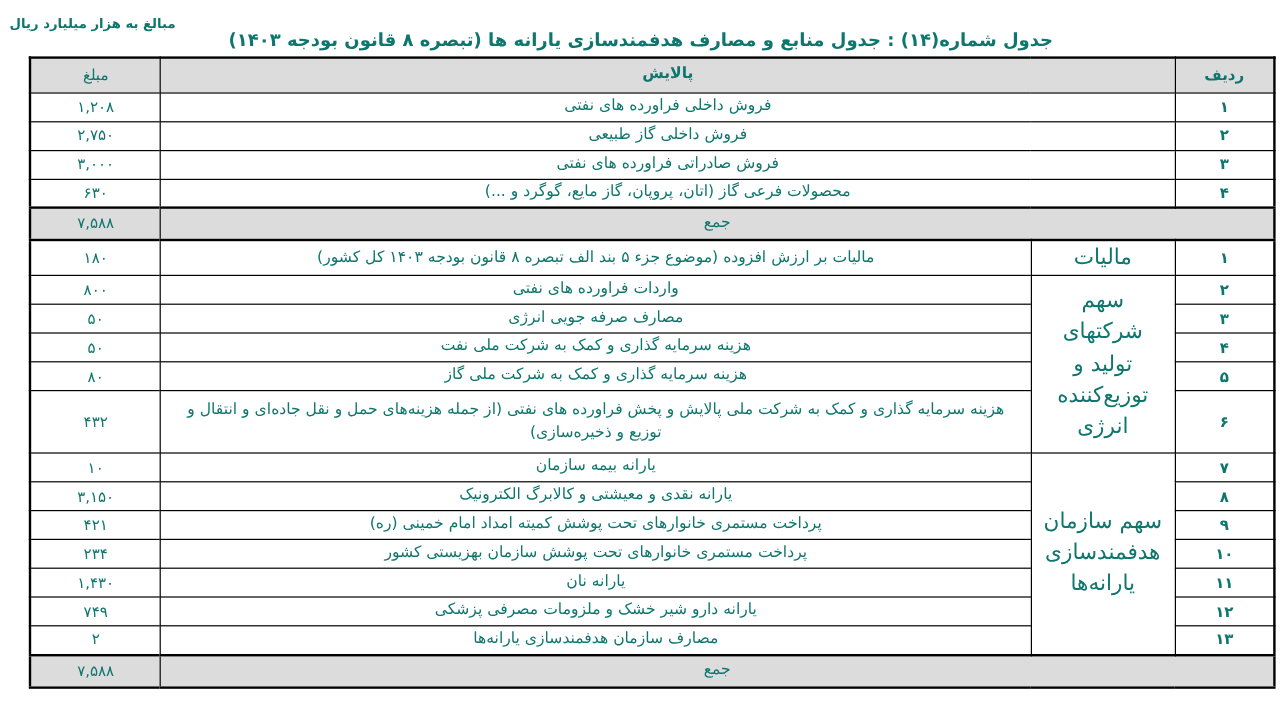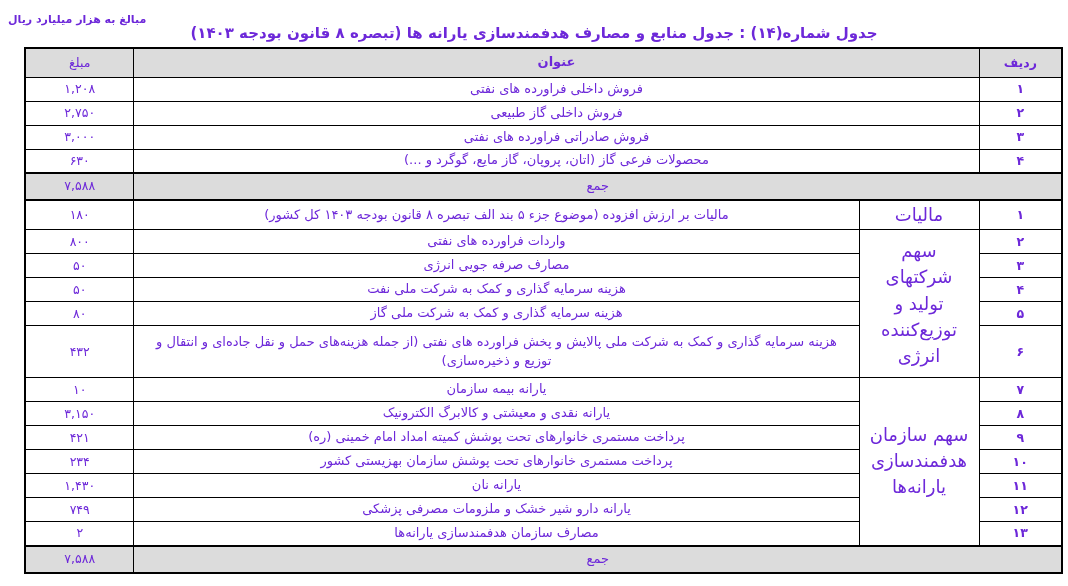--- a/index.html
+++ b/index.html
@@ -1,16 +1,16 @@
 <!DOCTYPE html>
 <html lang="fa"><head>
 <meta charset="utf-8">
 <style>
   html,body{margin:0;padding:0;background:#ffffff;}
-  .page{position:relative;width:1068px;height:586px;background:#ffffff;color:#6d28d9;
+  .page{position:relative;width:1068px;height:586px;background:#ffffff;color:#0f766e;
         font-family:"DejaVu Sans",sans-serif;overflow:hidden;border-radius:26px;}
   .unit-note{position:absolute;top:13px;left:8px;font-size:11px;font-weight:bold;direction:rtl;}
   .doc-title{position:absolute;top:24px;left:0;width:100%;text-align:center;
              font-size:15px;font-weight:bold;direction:rtl;}
   table.main{position:absolute;top:47px;right:5px;width:1037px;direction:rtl;
              border-collapse:collapse;table-layout:fixed;font-size:13px;
              border:2px solid #000;}
   table.main td{border:1px solid #000;text-align:center;vertical-align:middle;
                 padding:1px 6px;overflow:hidden;line-height:1.45;}
   tr.r{height:24px;}
@@ -36,21 +36,21 @@
     <colgroup>
       <col style="width:83px">
         <col style="width:120px">
         <col style="width:725px">
         <col style="width:109px">
     </colgroup>
 
     <tbody>
         <tr class="head">
       <td class="no">ردیف</td>
-      <td class="ttl hd-title" colspan="2">عنوان</td>
+      <td class="ttl hd-title" colspan="2">پالایش</td>
       <td class="amt">مبلغ</td>
     </tr>
 
     <tr class="r">
       <td class="no">۱</td>
       <td class="ttl" colspan="2">فروش داخلی فراورده های نفتی</td>
       <td class="amt">۱,۲۰۸</td>
     </tr>
     <tr class="r">
       <td class="no">۲</td>

